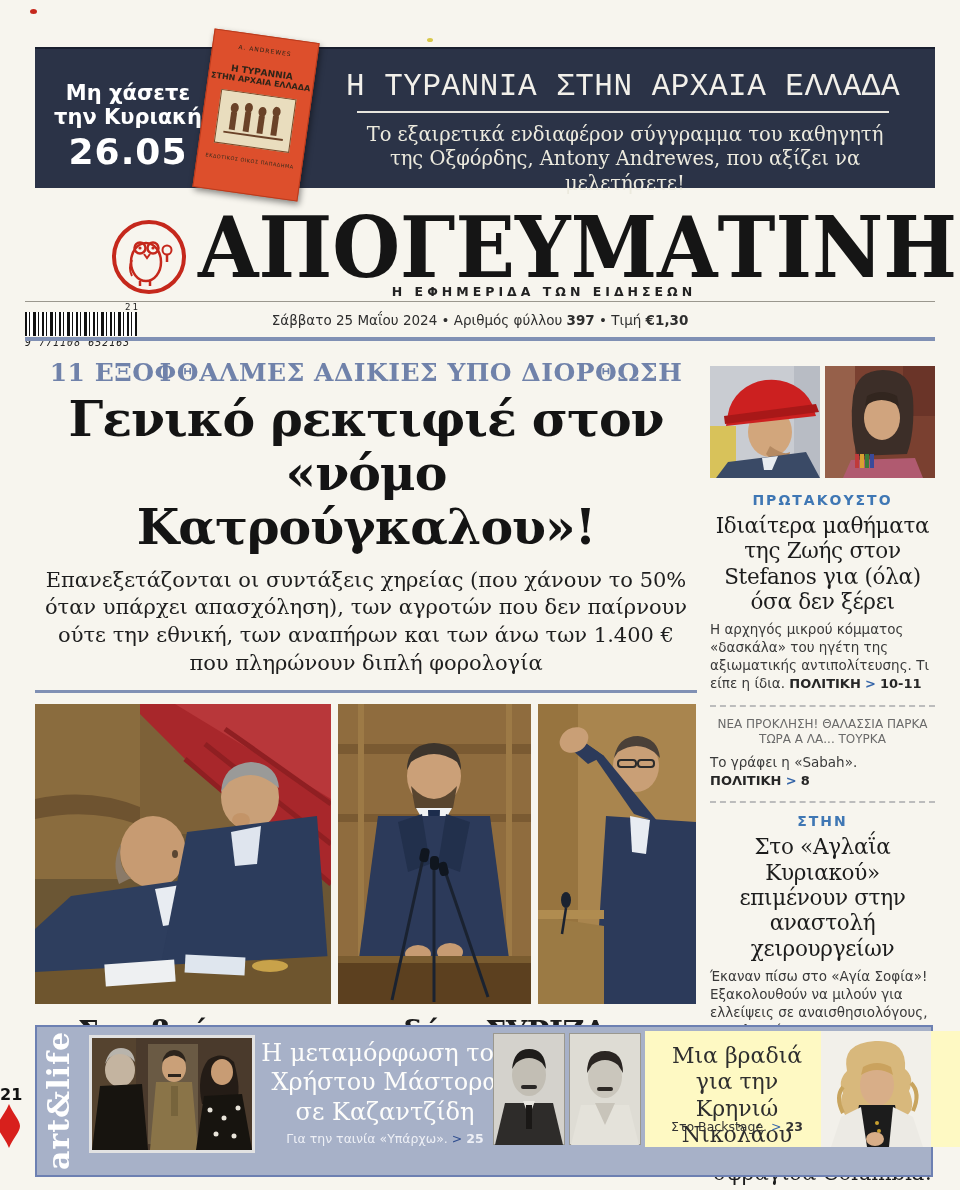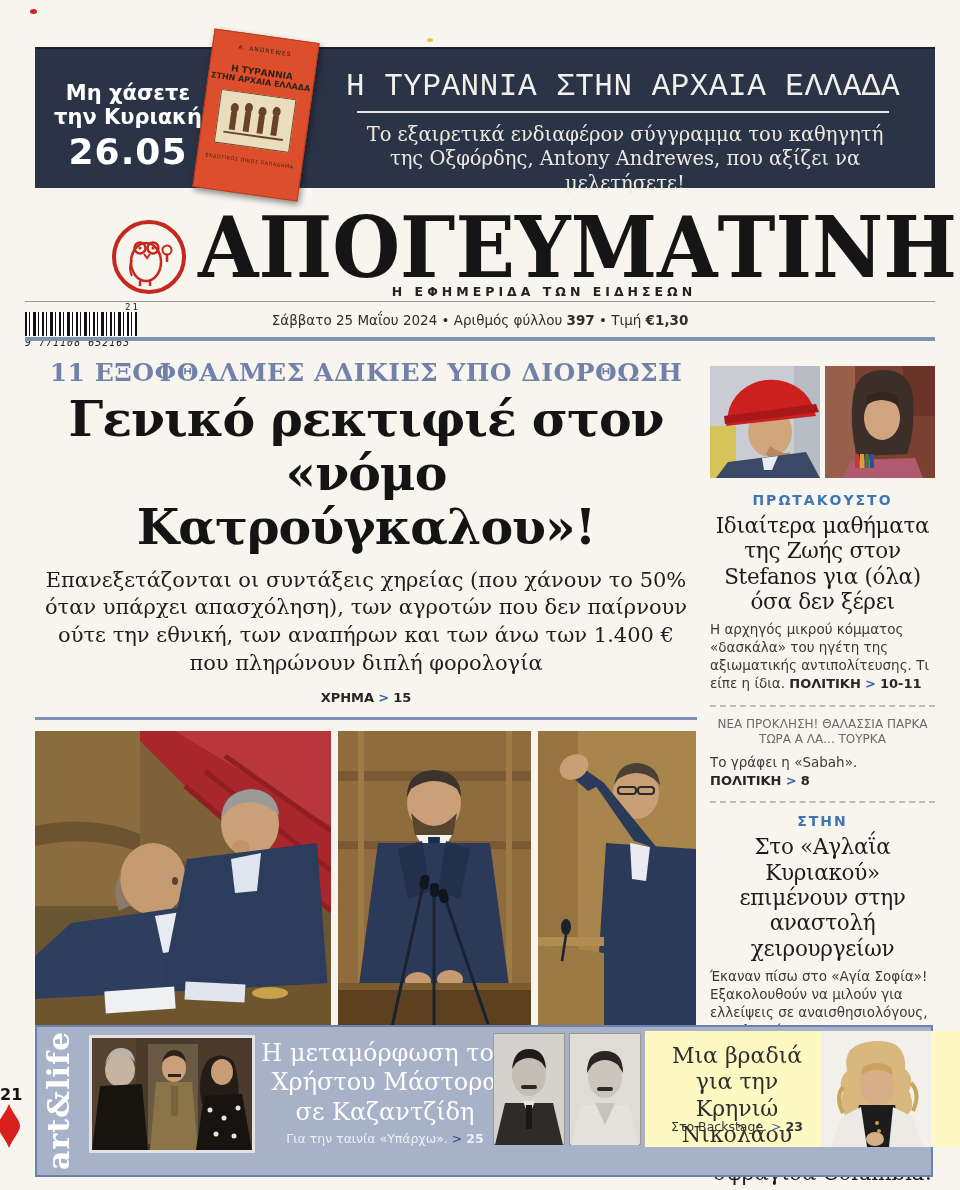--- a/index.html
+++ b/index.html
@@ -181,27 +181,20 @@
   </div>
   <div class="bluerule"></div>
 
   <div class="leftcol">
     <div class="kicker serif">11 ΕΞΟΦΘΑΛΜΕΣ ΑΔΙΚΙΕΣ ΥΠΟ ΔΙΟΡΘΩΣΗ</div>
     <div class="lead-head serif">
       <span>Γενικό ρεκτιφιέ στον</span><br>
       <span>«νόμο Κατρούγκαλου»!</span>
     </div>
     <div class="lead-deck serif">Επανεξετάζονται οι συντάξεις χηρείας (που χάνουν το 50% όταν υπάρχει απασχόληση), των αγροτών που δεν παίρνουν ούτε την εθνική, των αναπήρων και των άνω των 1.400 € που πληρώνουν διπλή φορολογία</div>
-    <div class="chrima">
-      <span class="secref">
-        <b class="sec">ΧΡΗΜΑ</b>
-        <span class="arr">&gt;</span>
-        <b class="pg">15</b>
-      </span>
-    </div>
     <div class="lrule"></div>
 
     <div class="photorow">
       <div class="ph">
         <svg width="296" height="300" viewBox="0 0 296 300">
           <rect width="296" height="300" fill="#6b5634"></rect>
           <rect x="0" y="0" width="296" height="130" fill="#7d6138"></rect>
           <polygon points="95,0 296,0 296,180 150,55" fill="#a8272b"></polygon>
           <polygon points="140,0 296,0 296,95" fill="#b8373a"></polygon>
           <path d="M150,55 L296,180 M170,40 L296,140 M190,25 L296,100" stroke="#8f1f22" stroke-width="5" fill="none"></path>

